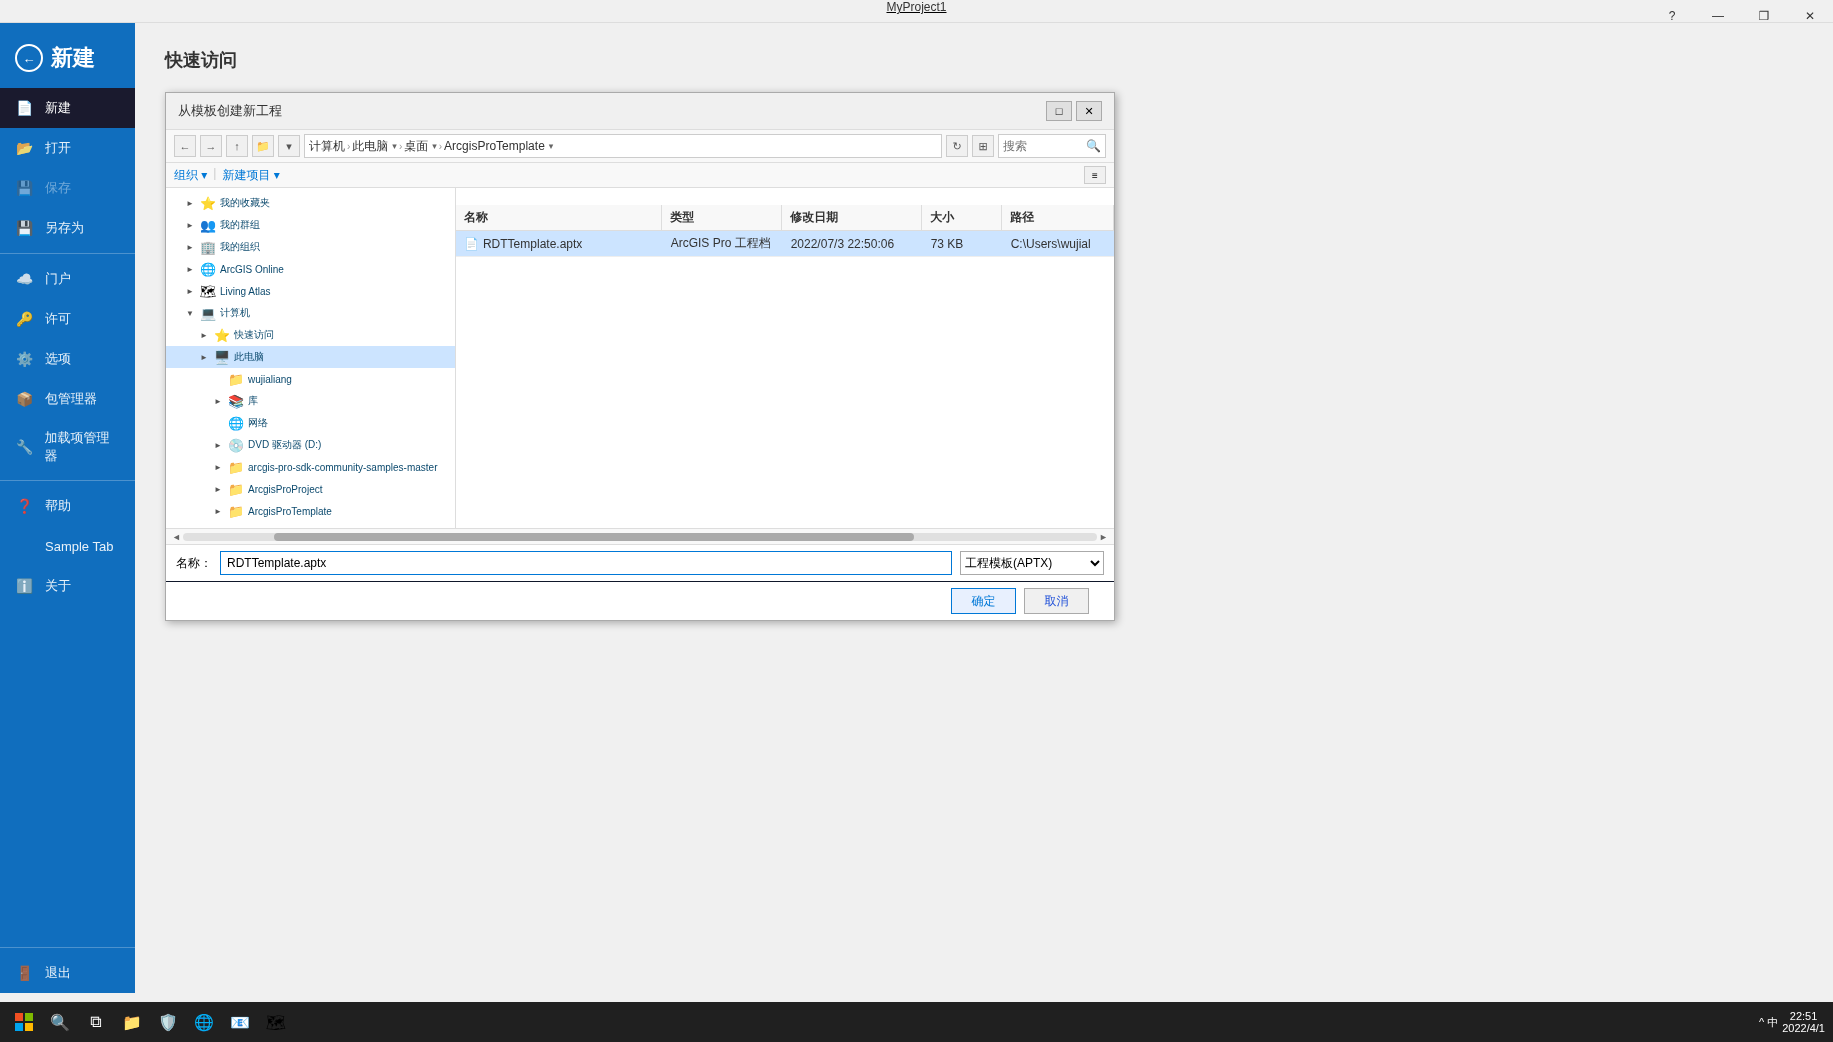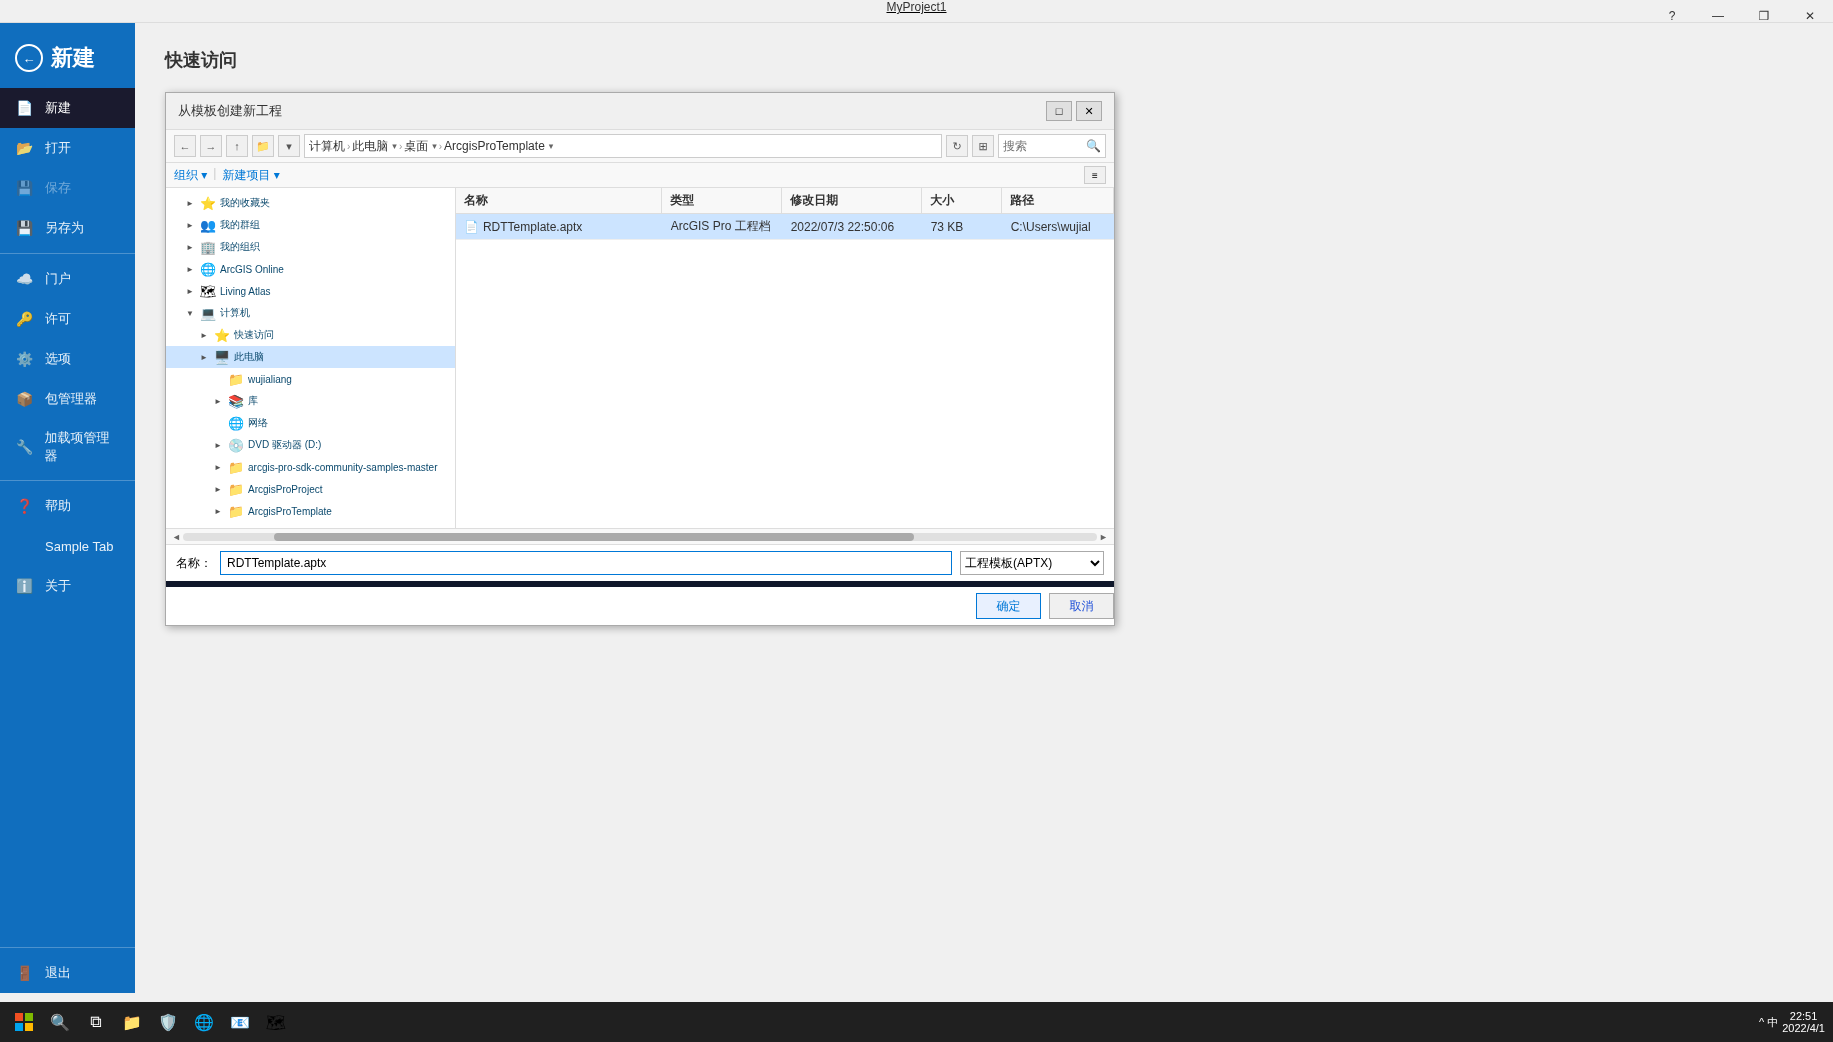--- a/index.html
+++ b/index.html
@@ -233,20 +233,21 @@
     .tree-label { font-size: 10px; color: #0c4a6e; }
     .indent1 { padding-left: 18px; }
     .indent2 { padding-left: 32px; }
     .indent3 { padding-left: 46px; }
 
     
     .file-list-panel {
       flex: 1;
       overflow-y: auto;
       background: white;
+      margin-top: 17px;
     }
     .file-list-header {
       display: flex;
       border-bottom: 1px solid #ddd;
       background: #f8f8f8;
       position: sticky; top: 0;
     }
     .file-col {
       padding: 4px 8px;
       font-size: 12px;
@@ -331,26 +332,26 @@
     .filetype-select {
       width: 144px;
       height: 24px;
       border: 1px solid #aaa;
       font-size: 12px;
       background: white;
     }
 
     
     .dialog-buttons {
-      padding: 6px 0;
+      padding: 6px 25px;
       display: flex;
       justify-content: flex-end;
       gap: 8px;
       background: white;
-      border-top: 6px solid #0f172a;
+      border-top: 1px solid #0f172a;
     }
     .dlg-btn {
       min-width: 65px;
       height: 26px;
       border: 1px solid #aaa;
       background: #f0f0f0;
       font-size: 12px;
       cursor: pointer;
       color: #1d4ed8;
     }

